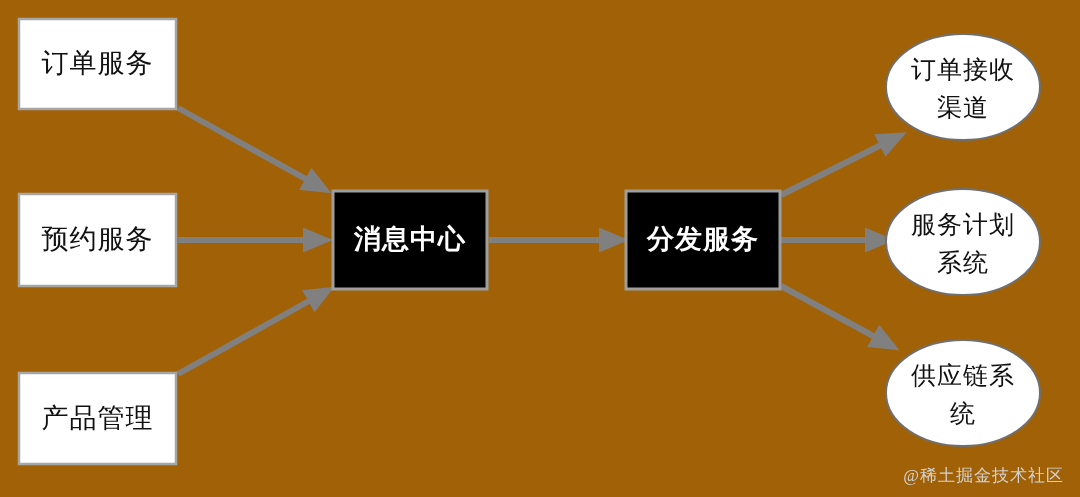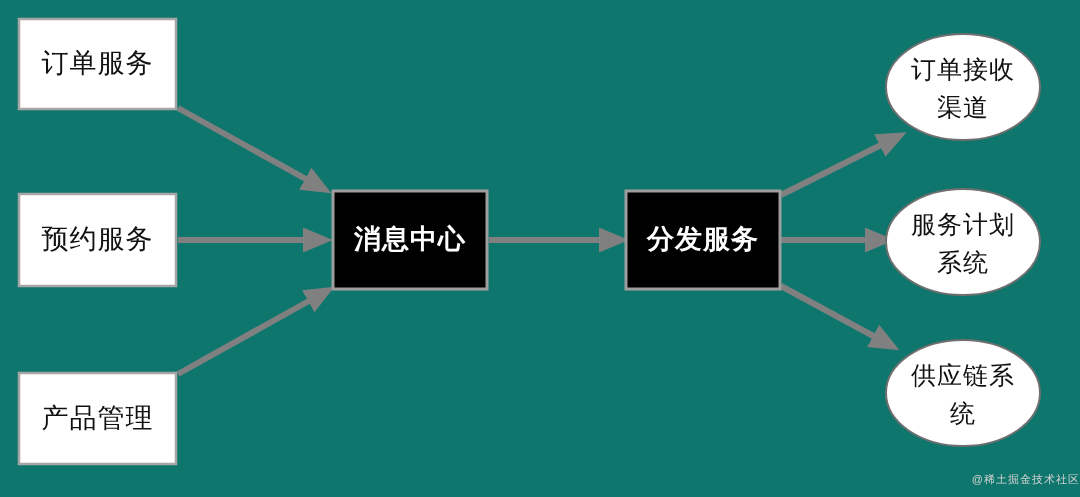--- a/index.html
+++ b/index.html
@@ -7,21 +7,21 @@
     padding: 0;
     background: #ffffff;
   }
   body {
     font-family: "Liberation Sans", "DejaVu Sans", sans-serif;
   }
   #diagram-canvas {
     position: relative;
     width: 1080px;
     height: 497px;
-    background: #0f766e;
+    background: #a16207;
     overflow: hidden;
   }
   #diagram-svg {
     position: absolute;
     left: 0;
     top: 0;
     width: 1080px;
     height: 497px;
   }
   .node-label {
@@ -68,24 +68,24 @@
     stroke: #6f6f6f;
     stroke-width: 2;
   }
   .flow-arrow {
     stroke: #808080;
     stroke-width: 6;
     fill: none;
   }
   .watermark {
     position: absolute;
-    right: 0;
+    right: 16px;
     bottom: 10px;
-    font-family: Liberation Sans, sans-serif;
-    font-size: 11px;
+    font-family: Liberation Serif, serif;
+    font-size: 17px;
     color: #d2d2d2;
     letter-spacing: 1px;
     white-space: nowrap;
     user-select: none;
   }
 </style>
 </head>
 <body>
 
 <div id="diagram-canvas">

